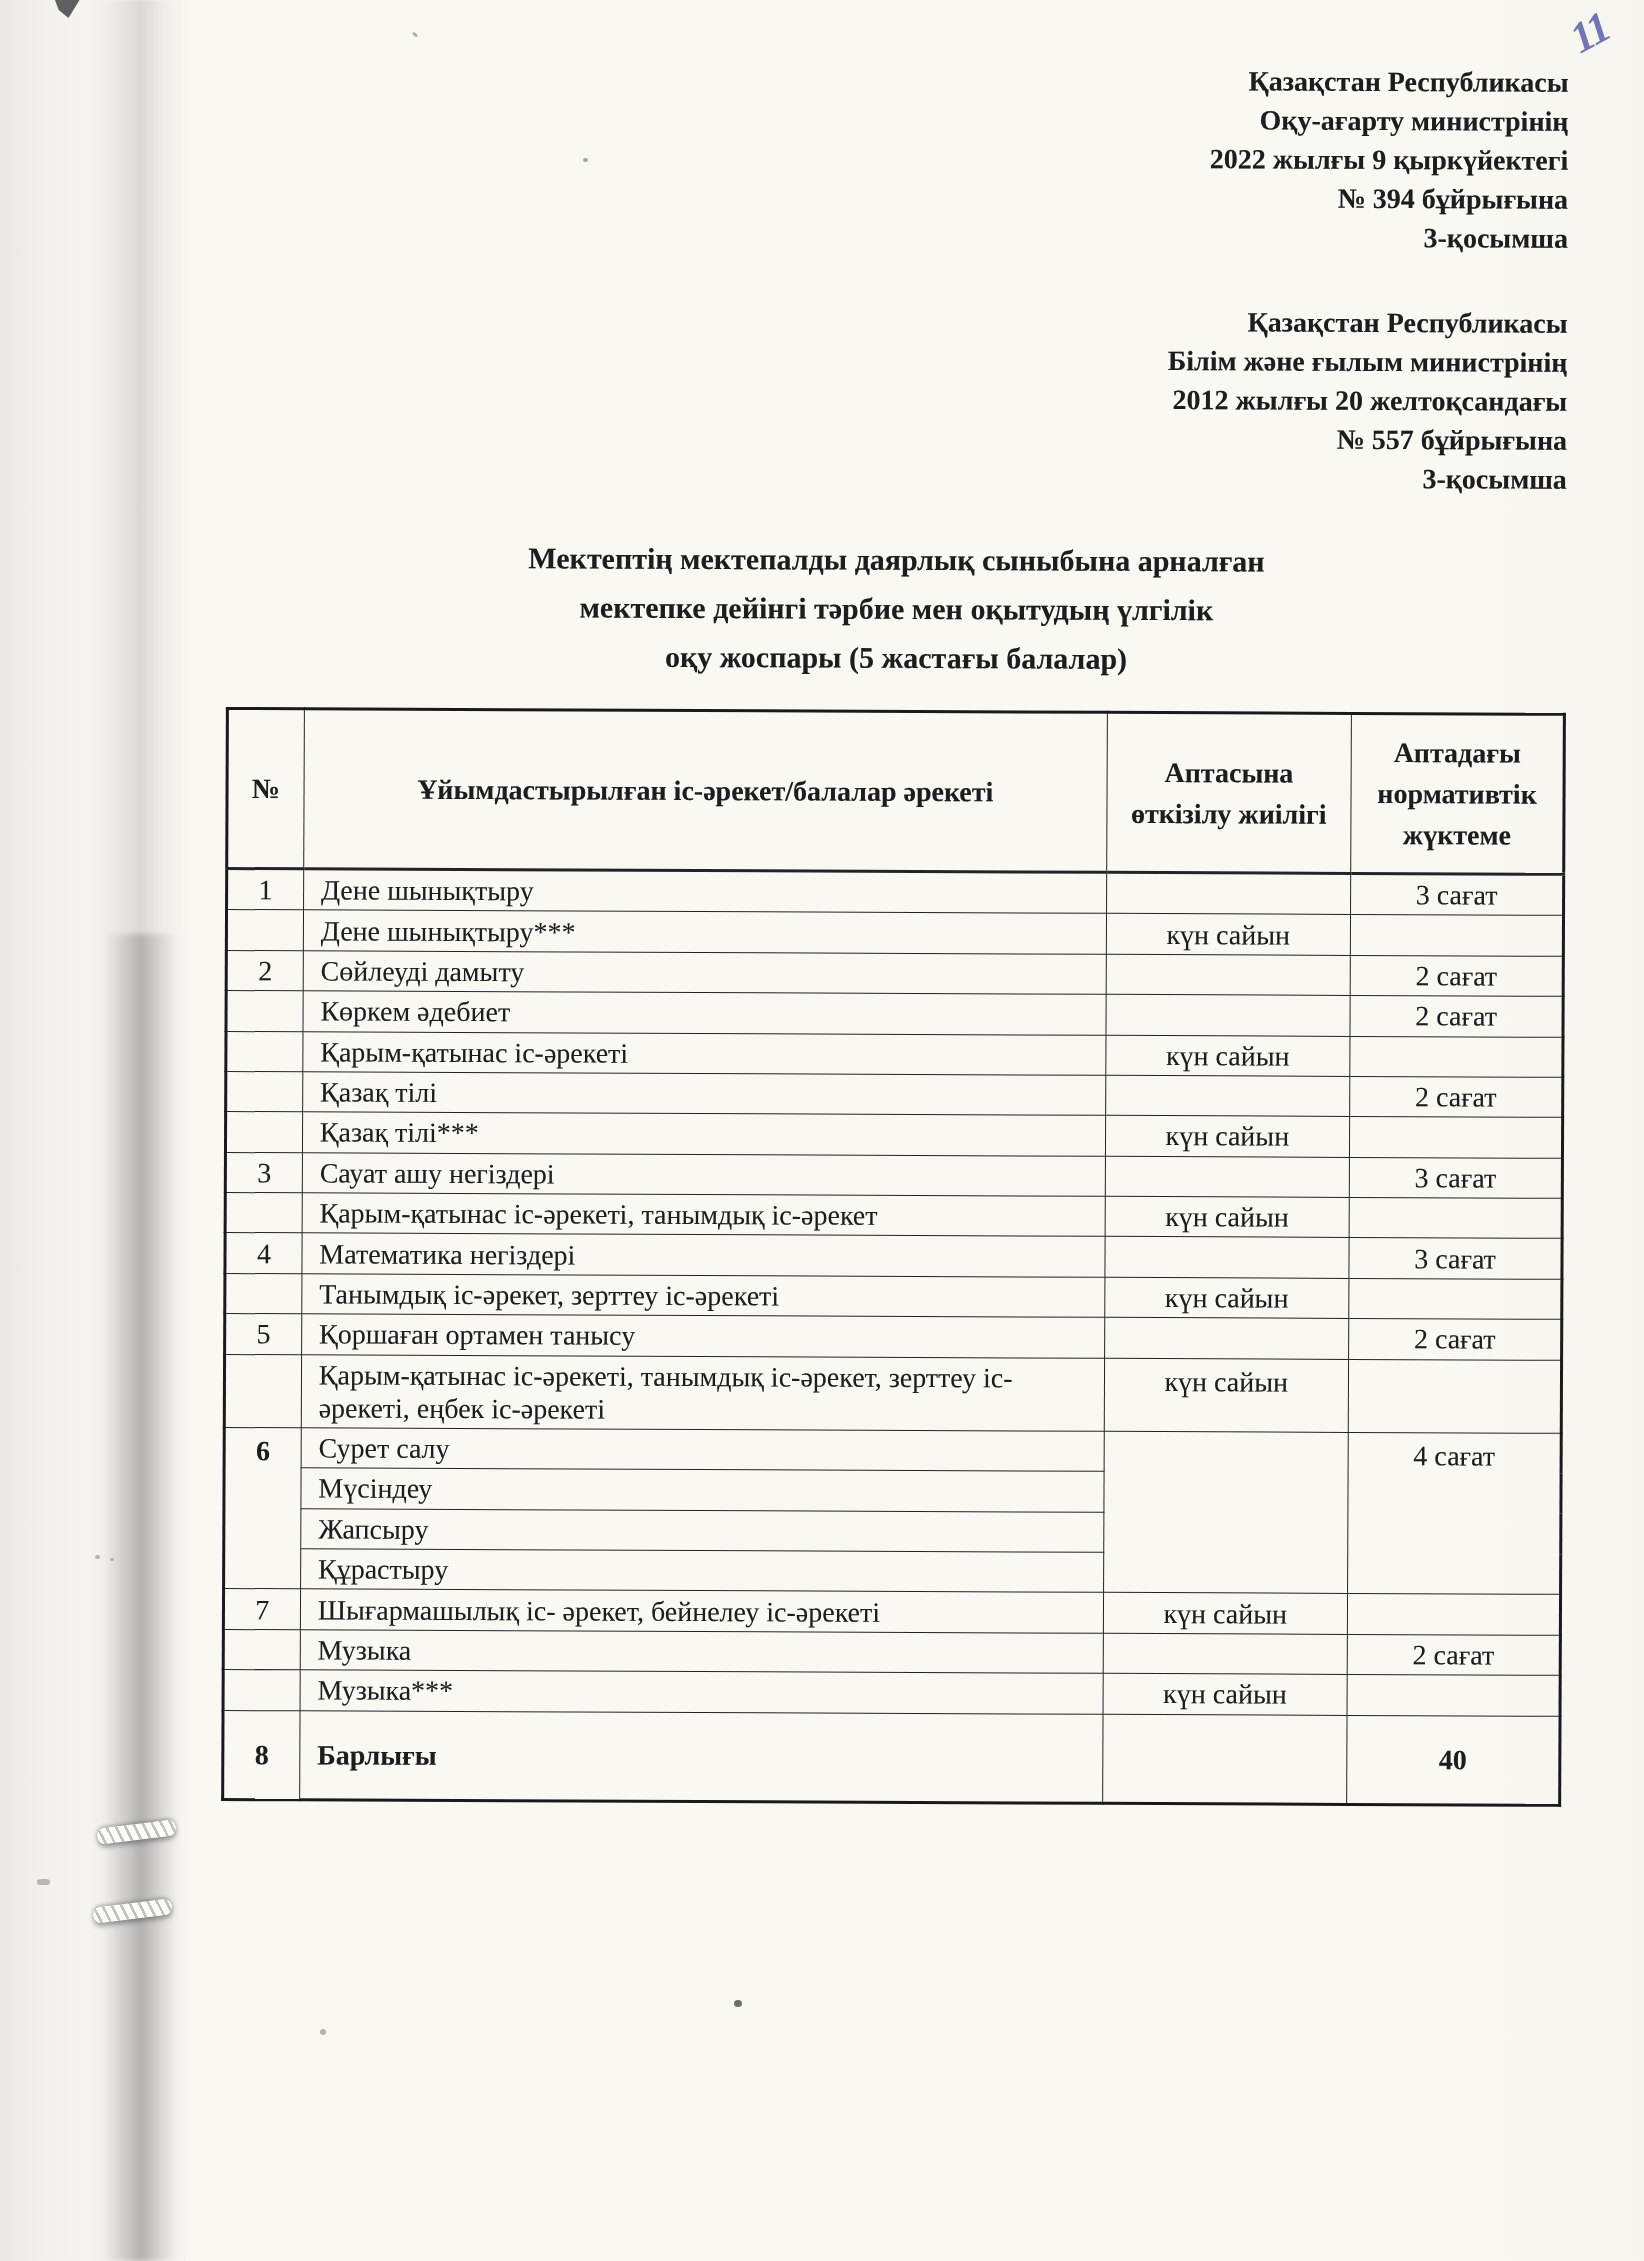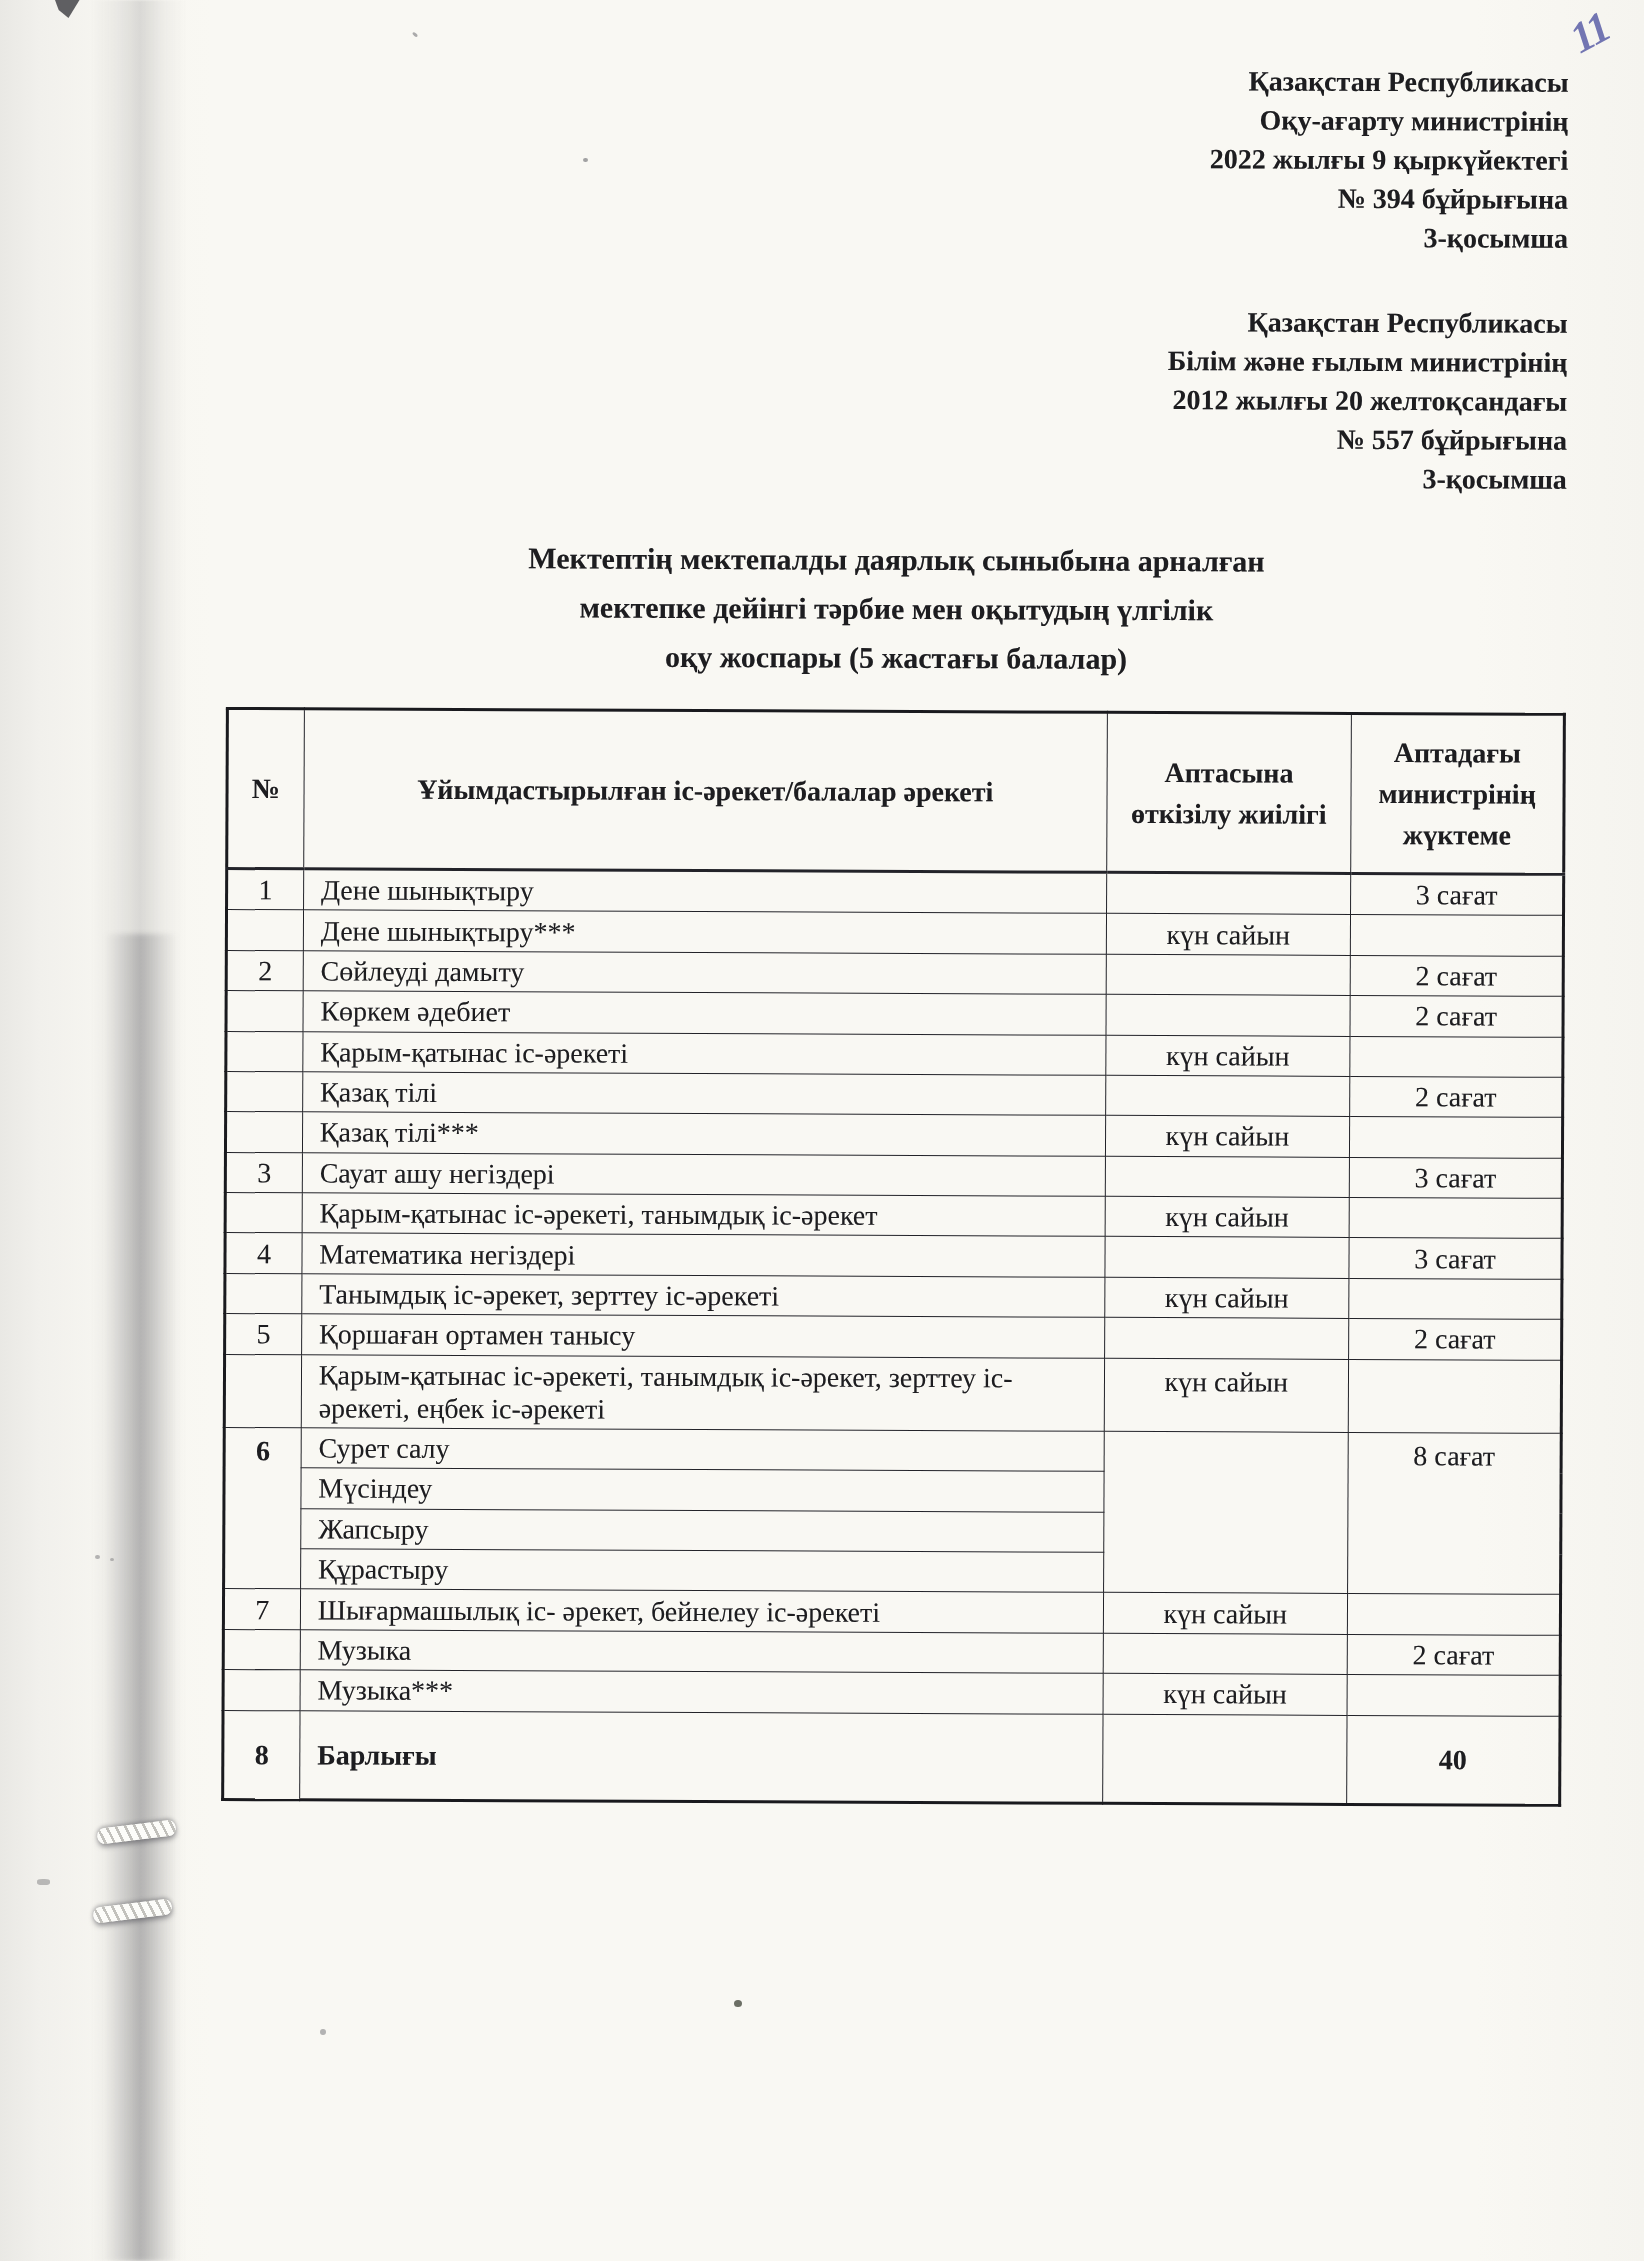--- a/index.html
+++ b/index.html
@@ -99,21 +99,21 @@
         <col class="c-num">
         <col class="c-act">
         <col class="c-freq">
         <col class="c-load">
       </colgroup>
     <thead>
       <tr>
         <th>№</th>
         <th>Ұйымдастырылған іс-әрекет/балалар әрекеті</th>
         <th>Аптасына өткізілу жиілігі</th>
-        <th>Аптадағы министрінің жүктеме</th>
+        <th>Аптадағы нормативтік жүктеме</th>
       </tr>
     </thead>
     <tbody>
       <tr>
         <td class="num">1</td>
         <td class="act">Дене шынықтыру</td>
         <td class="freq"></td>
         <td class="load">3 сағат</td>
       </tr>
       <tr>
@@ -185,21 +185,21 @@
       <tr>
         <td class="num"></td>
         <td class="act">Қарым-қатынас іс-әрекеті, танымдық іс-әрекет, зерттеу іс-әрекеті, еңбек іс-әрекеті</td>
         <td class="freq va-top">күн сайын</td>
         <td class="load"></td>
       </tr>
       <tr>
         <td class="num va-top bold" rowspan="4">6</td>
         <td class="act">Сурет салу</td>
         <td class="freq va-top" rowspan="4"></td>
-        <td class="load va-top" rowspan="4">8 сағат</td>
+        <td class="load va-top" rowspan="4">4 сағат</td>
       </tr>
       <tr>
         <td class="act">Мүсіндеу</td>
       </tr>
       <tr>
         <td class="act">Жапсыру</td>
       </tr>
       <tr>
         <td class="act">Құрастыру</td>
       </tr>

